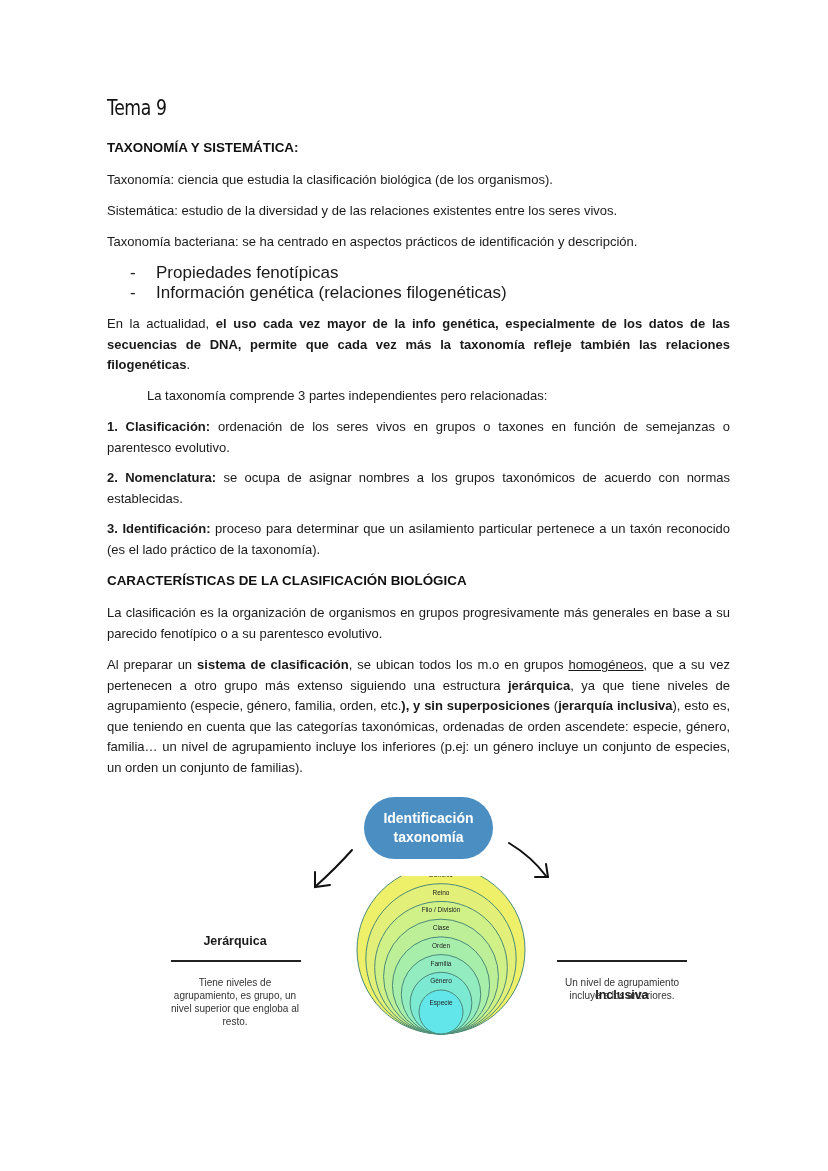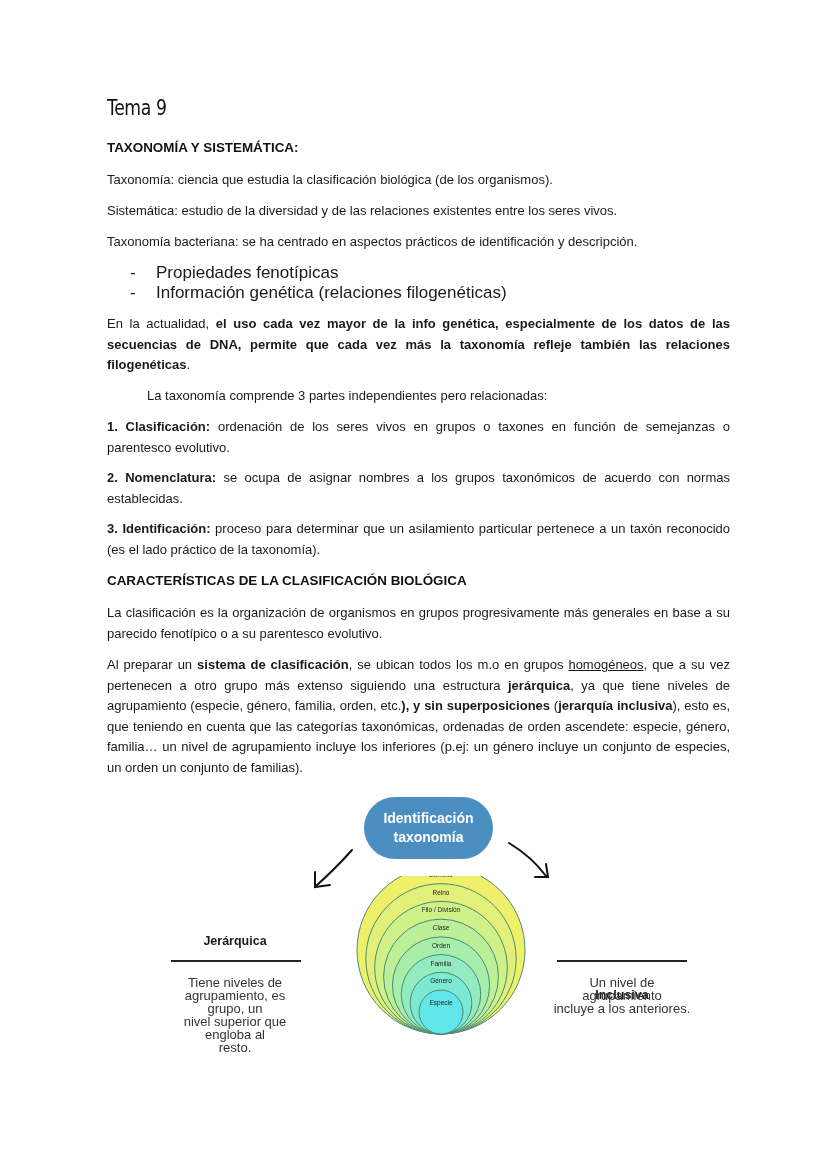--- a/index.html
+++ b/index.html
@@ -16,21 +16,21 @@
   .ul-item { position: absolute; left: 130px; font-size: 17px; color:#1a1a1a; }
   .ul-item .dash { display:inline-block; width: 26px; }
   u { text-decoration: underline; }
 
   .pill { position: absolute; left: 364px; top: 797px; width: 129px; height: 62px;
           background: #4a8ec2; border-radius: 31px; color: #fff; text-align: center;
           font-size: 14px; font-weight: bold; line-height: 19px;
           display:flex; flex-direction:column; justify-content:center; }
   .side-title { position: absolute; font-size: 12.5px; font-weight: bold; color: #1a1a1a; text-align:center; width: 140px; }
   .side-line { position: absolute; height: 1.5px; background: #222; width: 130px; }
-  .side-text { position: absolute; font-size: 13px; line-height: 13px; color: #333; text-align: center; width: 140px; }
+  .side-text { position: absolute; font-size: 10px; line-height: 13px; color: #333; text-align: center; width: 140px; }
   svg text { font-family: "Liberation Sans", sans-serif; }
 </style>
 </head>
 <body>
 
 <div class="title-row">
   <span class="tema">Tema 9</span>
 </div>
 
 <div class="h" style="top:140px;">TAXONOMÍA Y SISTEMÁTICA:</div>

